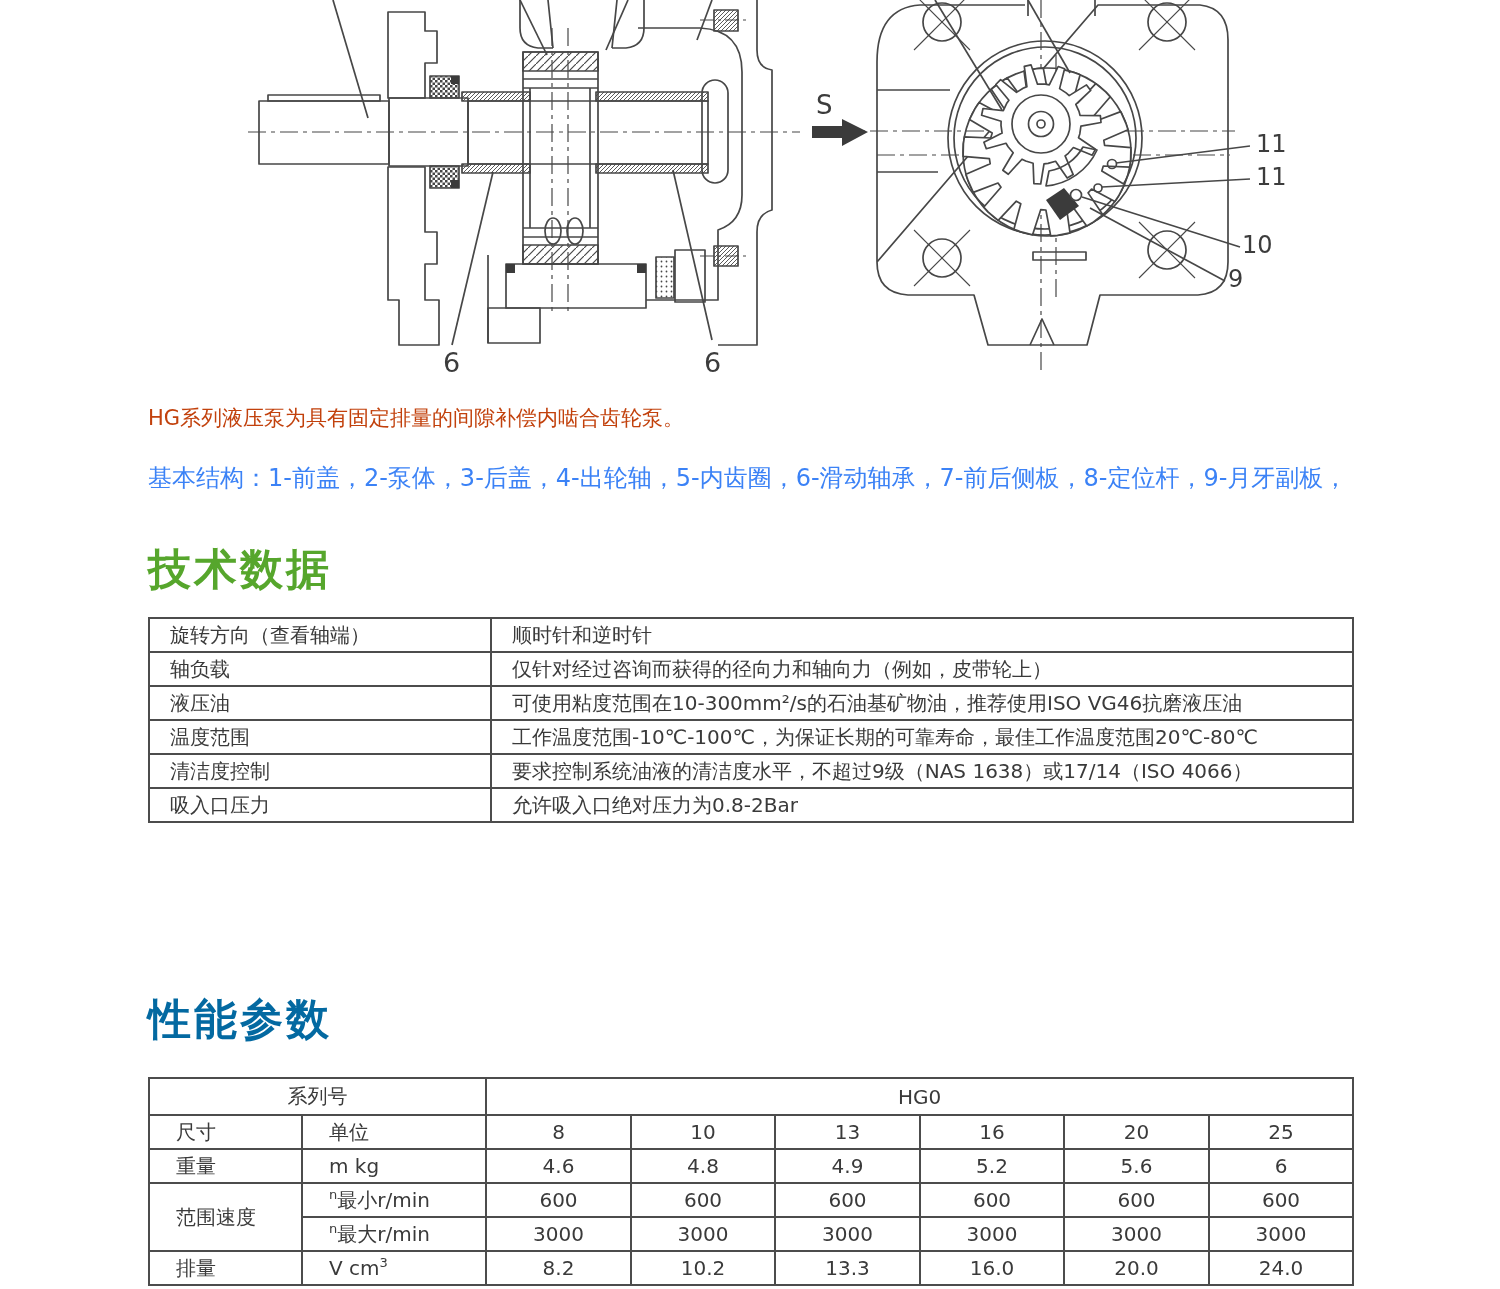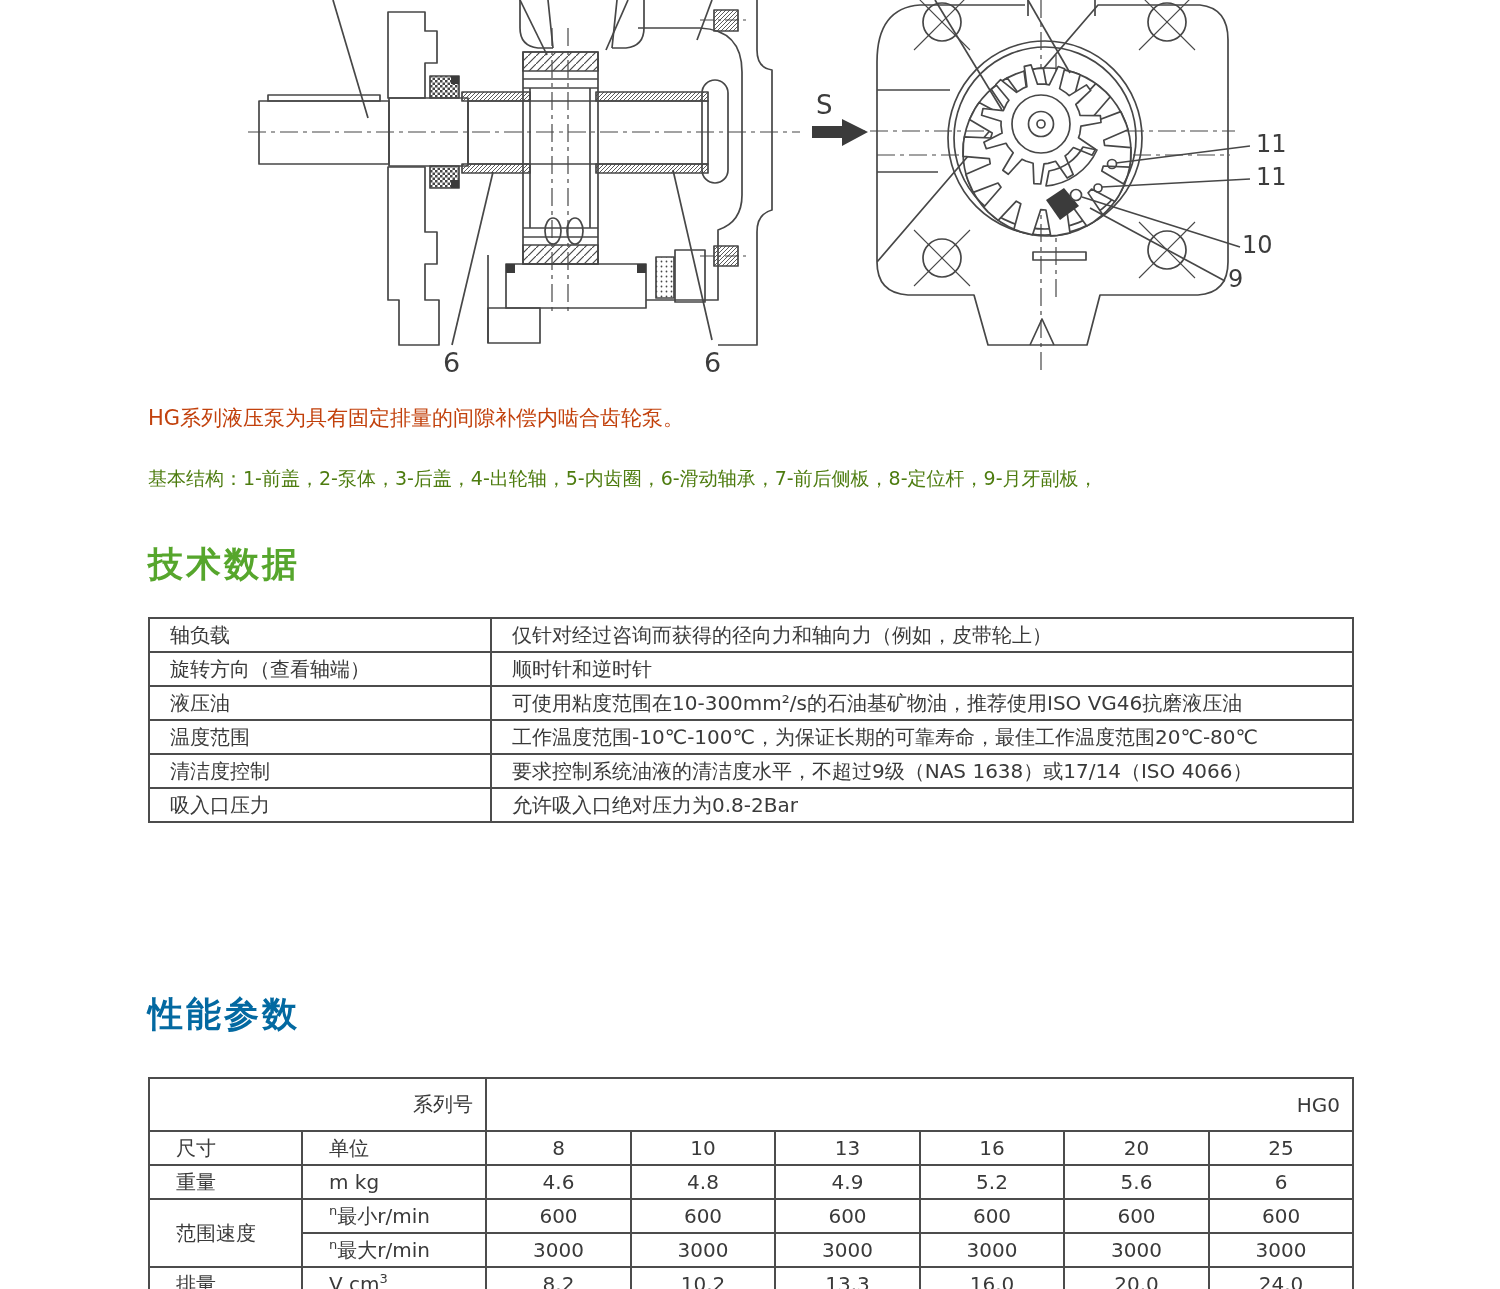--- a/index.html
+++ b/index.html
@@ -1,33 +1,33 @@
 <!DOCTYPE html>
 <html><head>
 <meta charset="utf-8">
 <style>
   html,body{margin:0;padding:0;background:#ffffff;}
   .page{position:relative;width:1500px;height:1289px;overflow:hidden;background:#fff;
         font-family:"DejaVu Sans","Liberation Sans",sans-serif;color:#3a3a3a;}
   .figure-svg{position:absolute;top:0;left:0;}
   .fig-label{font-family:"DejaVu Sans","Liberation Sans",sans-serif;fill:#3c3c3c;}
   .intro{position:absolute;top:404px;left:148px;font-size:21px;color:#c2410c;}
-  .structure{position:absolute;top:463px;left:148px;font-size:19px;line-height:31px;color:#4d7c0f;width:1260px;}
+  .structure{position:absolute;top:463px;left:148px;font-size:24px;line-height:31px;color:#3b82f6;width:1260px;}
   .structure .line2{padding-left:115px;}
-  .sec-title{position:absolute;left:148px;margin:0;font-size:35px;font-weight:bold;letter-spacing:3px;text-align:center;}
+  .sec-title{position:absolute;left:148px;margin:0;font-size:43px;font-weight:bold;letter-spacing:3px;text-align:center;}
   #tech-title{top:541px;}
   #perf-title{top:991px;}
   table{border-collapse:collapse;table-layout:fixed;position:absolute;left:148px;width:1204px;background:#fff;}
   #tech-table{top:617px;}
   #perf-table{top:1077px;}
   td{border:2px solid #4c4c4c;font-size:20px;color:#3a3a3a;padding:0 0 0 20px;height:32px;vertical-align:middle;}
   #tech-table td{height:32px;}
   #perf-table td{padding-left:26px;}
   #perf-table td.num{text-align:center;padding:0;}
-  #perf-table td.ctr{text-align:right;padding:12px;}
+  #perf-table td.ctr{text-align:center;padding:4px;}
   #perf-table tr.hdr td{height:27px;}
   .sup{font-size:13px;vertical-align:super;line-height:0;}
   .sup3{font-size:13px;vertical-align:super;line-height:0;}
 </style>
 </head>
 <body>
 
 <div class="page">
 
   <svg class="figure-svg" width="1500" height="380" viewBox="0 0 1500 380">
@@ -190,26 +190,26 @@
 
   <h1 class="sec-title" id="tech-title" style="color: rgb(86, 166, 44);">技术数据</h1>
 
   <table id="tech-table">
     <colgroup>
         <col style="width:342px">
         <col style="width:862px">
       </colgroup>
     <tbody>
       <tr>
+          <td>旋转方向（查看轴端）</td>
+          <td>顺时针和逆时针</td>
+        </tr>
+      <tr>
           <td>轴负载</td>
           <td>仅针对经过咨询而获得的径向力和轴向力（例如，皮带轮上）</td>
-        </tr>
-      <tr>
-          <td>旋转方向（查看轴端）</td>
-          <td>顺时针和逆时针</td>
         </tr>
       <tr>
           <td>液压油</td>
           <td>可使用粘度范围在10-300mm²/s的石油基矿物油，推荐使用ISO VG46抗磨液压油</td>
         </tr>
       <tr>
           <td>温度范围</td>
           <td>工作温度范围-10℃-100℃，为保证长期的可靠寿命，最佳工作温度范围20℃-80℃</td>
         </tr>
       <tr>

